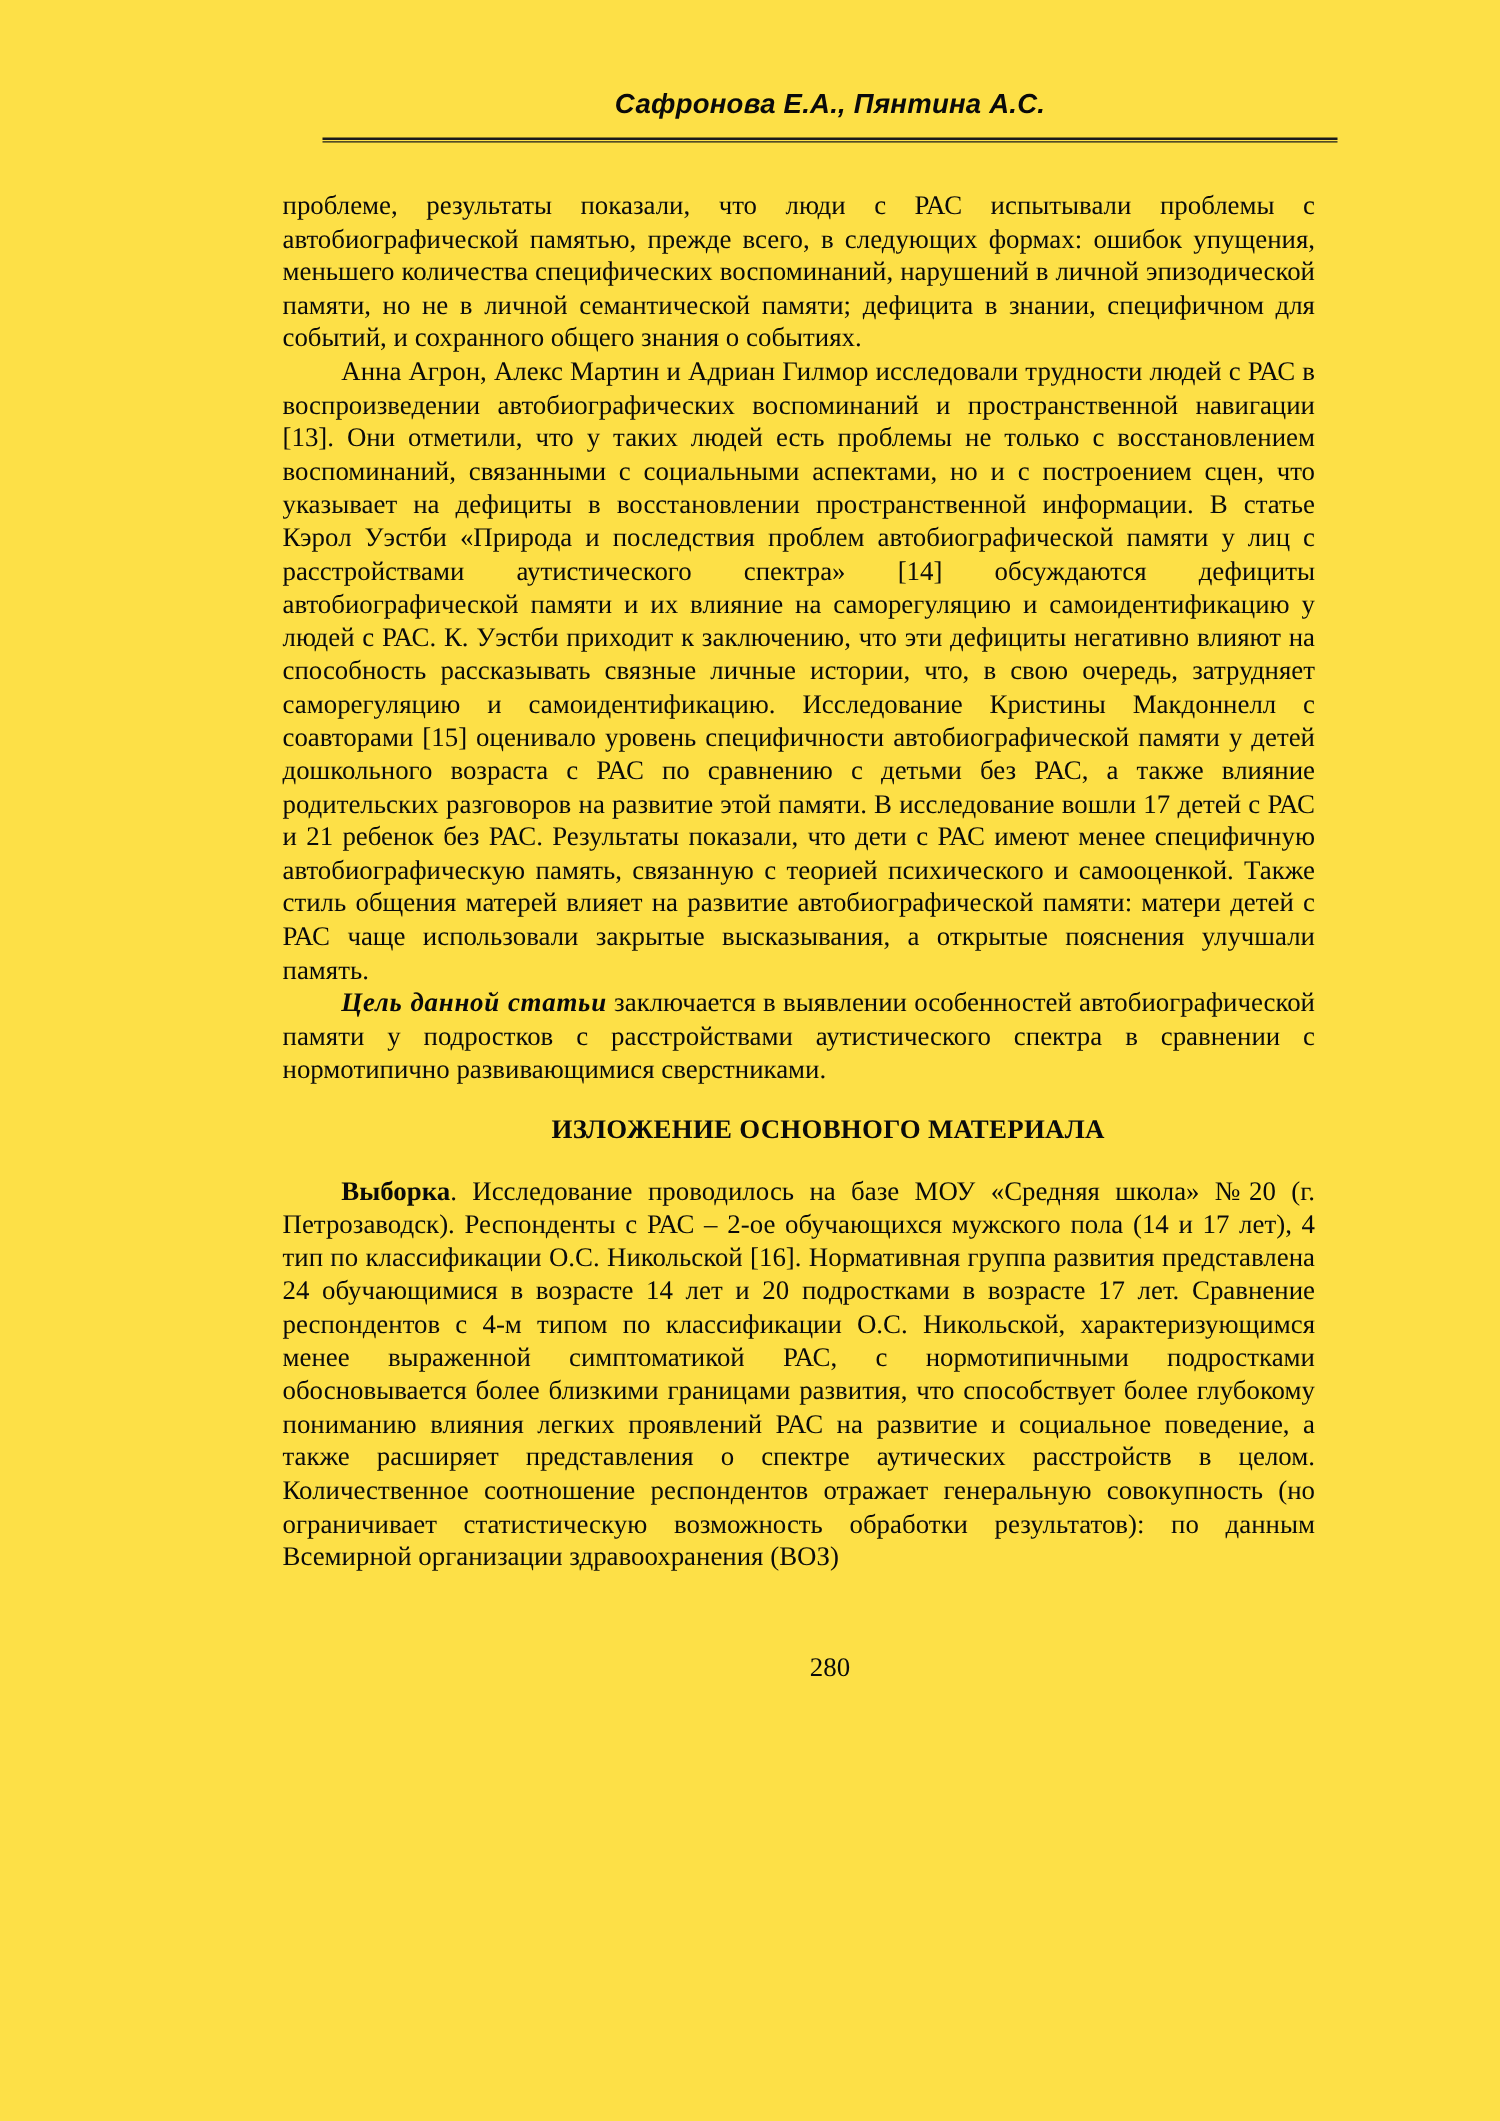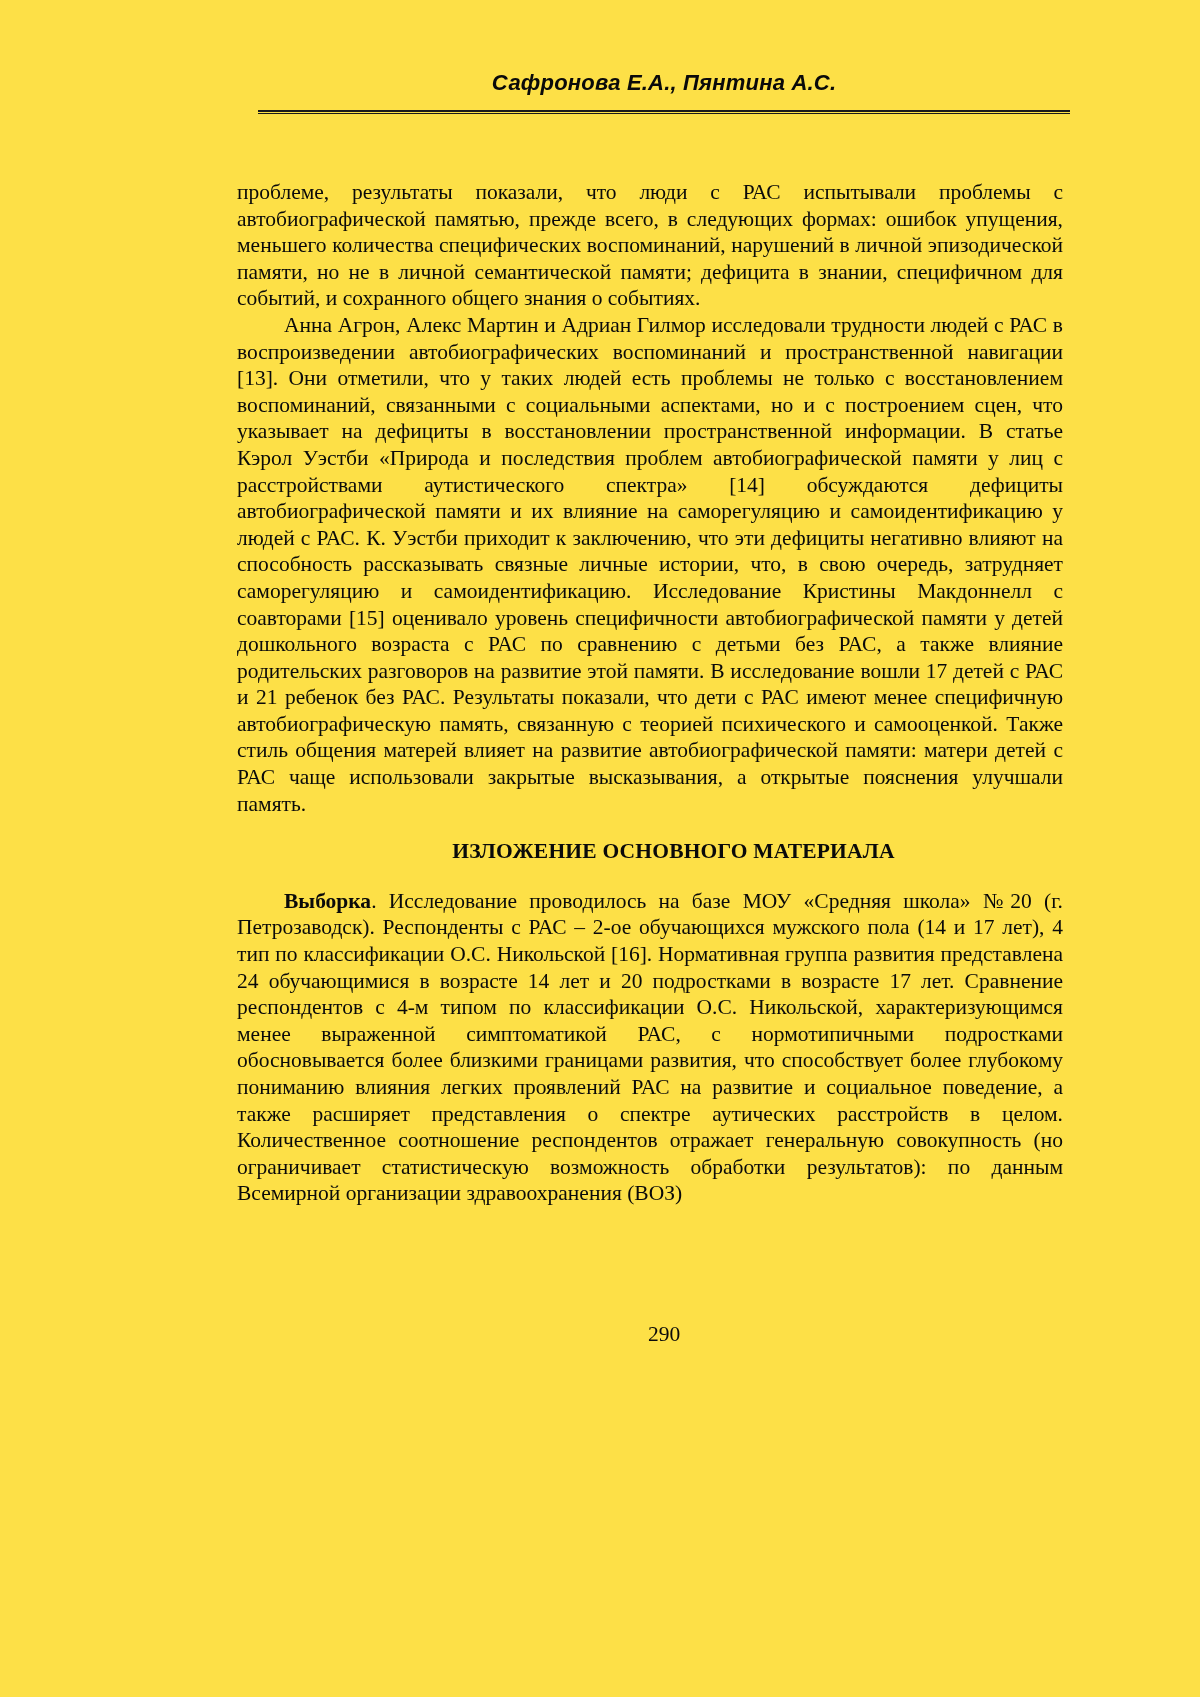--- a/index.html
+++ b/index.html
@@ -29,28 +29,27 @@
     position: absolute;
     left: 258px;
     top: 110px;
     width: 812px;
     height: 1px;
     border-top: 2px solid #1b1b1b;
     border-bottom: 1px solid #1b1b1b;
   }
   .article {
     position: absolute;
-    left: 237px;
+    left: 226px;
     top: 151px;
     width: 826px;
     font-size: 21.5px;
     line-height: 26.6px;
     text-align: justify;
     hyphens: none;
-    margin-top: 28px;
   }
   .para { margin: 0; }
   .para.indent { text-indent: 47px; }
   .heading {
     margin: 21px 0 23px 0;
     text-indent: 47px;
     font-weight: bold;
     text-align: center;
     letter-spacing: 0.2px;
   }
@@ -67,17 +66,18 @@
 </style>
 </head>
 <body>
 
 <div class="page">
   <div class="running-head">Сафронова Е.А., Пянтина А.С.</div>
   <div class="header-rule"></div>
   <div class="article" id="article">
       <p class="para"><span>проблеме, результаты показали, что люди с РАС испытывали проблемы с автобиографической памятью, прежде всего, в следующих формах: ошибок упущения, меньшего количества специфических воспоминаний, нарушений в личной эпизодической памяти, но не в личной семантической памяти; дефицита в знании, специфичном для событий, и сохранного общего знания о событиях.</span></p>
       <p class="para indent"><span>Анна Агрон, Алекс Мартин и Адриан Гилмор исследовали трудности людей с РАС в воспроизведении автобиографических воспоминаний и пространственной навигации [13]. Они отметили, что у таких людей есть проблемы не только с восстановлением воспоминаний, связанными с социальными аспектами, но и с построением сцен, что указывает на дефициты в восстановлении пространственной информации. В статье Кэрол Уэстби «Природа и последствия проблем автобиографической памяти у лиц с расстройствами аутистического спектра» [14] обсуждаются дефициты автобиографической памяти и их влияние на саморегуляцию и самоидентификацию у людей с РАС. К. Уэстби приходит к заключению, что эти дефициты негативно влияют на способность рассказывать связные личные истории, что, в свою очередь, затрудняет саморегуляцию и самоидентификацию. Исследование Кристины Макдоннелл с соавторами [15] оценивало уровень специфичности автобиографической памяти у детей дошкольного возраста с РАС по сравнению с детьми без РАС, а также влияние родительских разговоров на развитие этой памяти. В исследование вошли 17 детей с РАС и 21 ребенок без РАС. Результаты показали, что дети с РАС имеют менее специфичную автобиографическую память, связанную с теорией психического и самооценкой. Также стиль общения матерей влияет на развитие автобиографической памяти: матери детей с РАС чаще использовали закрытые высказывания, а открытые пояснения улучшали память.</span></p>
+      <p class="para indent"><span class="run-bi">Цель данной статьи</span><span> заключается в выявлении особенностей автобиографической памяти у подростков с расстройствами аутистического спектра в сравнении с нормотипично развивающимися сверстниками.</span></p>
       <p class="heading"><span>ИЗЛОЖЕНИЕ ОСНОВНОГО МАТЕРИАЛА</span></p>
       <p class="para indent"><span class="run-b">Выборка</span><span>. Исследование проводилось на базе МОУ «Средняя школа» №20 (г. Петрозаводск). Респонденты с РАС – 2-ое обучающихся мужского пола (14 и 17 лет), 4 тип по классификации О.С. Никольской [16]. Нормативная группа развития представлена 24 обучающимися в возрасте 14 лет и 20 подростками в возрасте 17 лет. Сравнение респондентов с 4-м типом по классификации О.С. Никольской, характеризующимся менее выраженной симптоматикой РАС, с нормотипичными подростками обосновывается более близкими границами развития, что способствует более глубокому пониманию влияния легких проявлений РАС на развитие и социальное поведение, а также расширяет представления о спектре аутических расстройств в целом. Количественное соотношение респондентов отражает генеральную совокупность (но ограничивает статистическую возможность обработки результатов): по данным Всемирной организации здравоохранения (ВОЗ)</span></p>
     </div>
-  <div class="page-number">290</div>
+  <div class="page-number">280</div>
 </div>
 
 </body></html>

